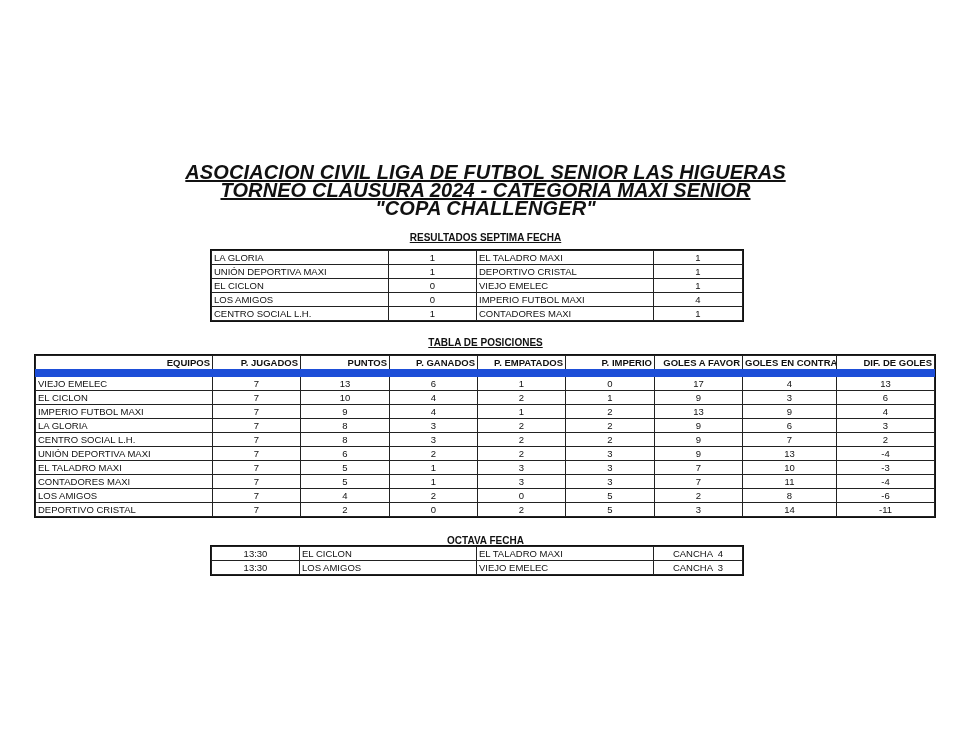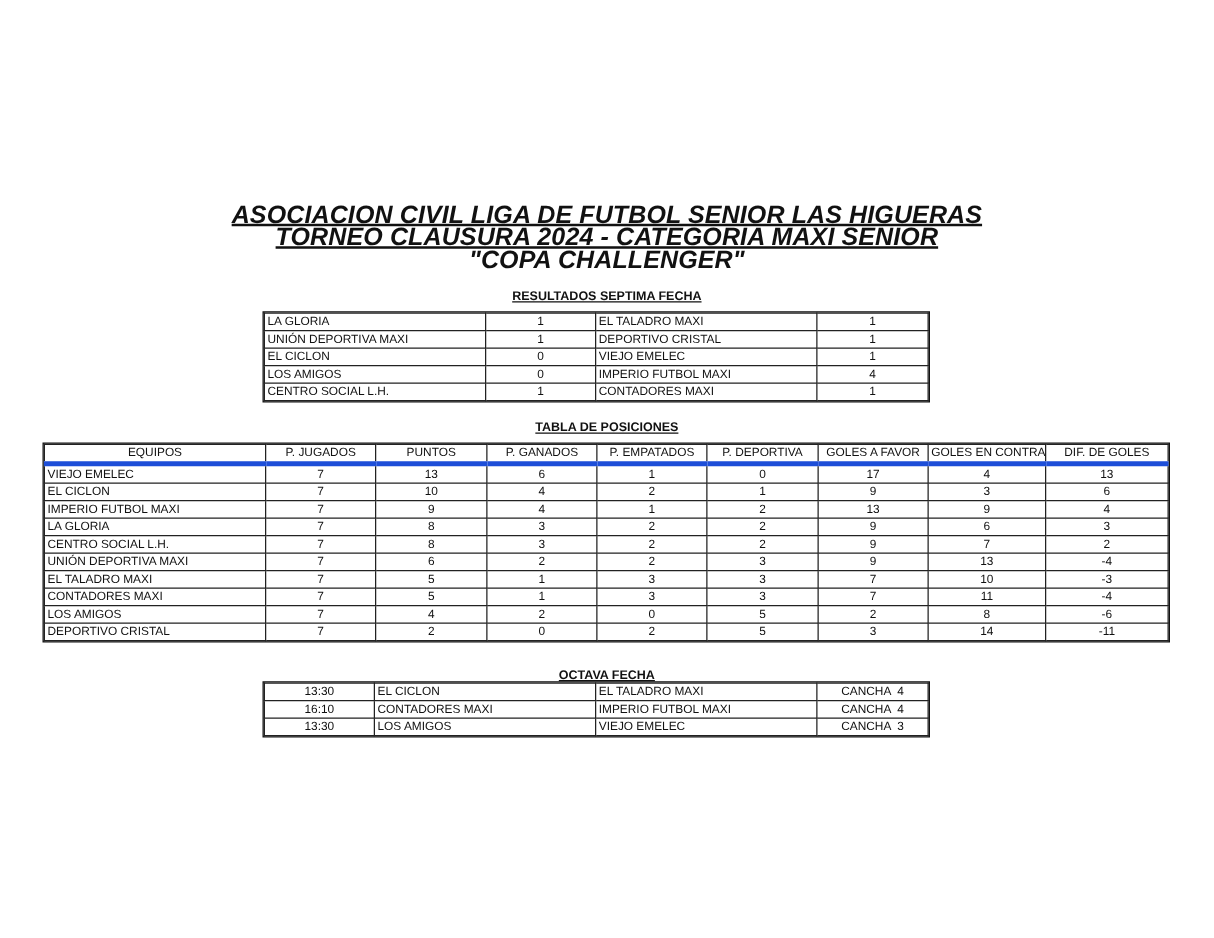--- a/index.html
+++ b/index.html
@@ -6,21 +6,21 @@
     body { width: 971px; height: 750px; position: relative; overflow: hidden; font-family: "Liberation Sans", sans-serif; color: #111; }
     .title-block { position: absolute; left: 0; top: 163px; width: 971px; text-align: center; }
     .title-line { font-size: 20px; font-weight: bold; font-style: italic; line-height: 18px; text-decoration: underline; margin: 0 auto; letter-spacing: 0.1px; }
     .title-line.nounder { text-decoration: none; }
     .section-title { position: absolute; font-size: 10px; font-weight: bold; text-decoration: underline; text-align: center; width: 971px; left: 0; }
     table { border-collapse: collapse; position: absolute; font-size: 9.5px; table-layout: fixed; padding-left: 32px; }
     td, th { border: 1px solid #222; padding: 0 2px; height: 13px; line-height: 13px; white-space: nowrap; overflow: hidden; }
     table.outer { outline: 1.5px solid #111; }
     td.c { text-align: center; }
     td.l { text-align: left; }
-    th { font-weight: normal; text-align: center; font-size: 9.5px; border-bottom: 4px solid #1d4ed8; }
+    th { font-weight: bold; text-align: right; font-size: 9.5px; border-bottom: 8px solid #1d4ed8; }
     #results { left: 211px; top: 250px; width: 531px; }
     #standings { left: 35px; top: 355px; width: 899px; }
     #fixtures { left: 211px; top: 546px; width: 531px; }
     #results td { height: 13px; }
     #standings td, #standings th { height: 13px; }
   </style>
 </head>
 <body>
 
 <div class="title-block">
@@ -86,21 +86,21 @@
       <col style="width:94px">
       <col style="width:98px">
   </colgroup>
   <thead>
       <tr id="standings-head">
         <th>EQUIPOS</th>
         <th>P. JUGADOS</th>
         <th>PUNTOS</th>
         <th>P. GANADOS</th>
         <th>P. EMPATADOS</th>
-        <th>P. DEPORTIVA</th>
+        <th>P. IMPERIO</th>
         <th>GOLES A FAVOR</th>
         <th>GOLES EN CONTRA</th>
         <th>DIF. DE GOLES</th>
       </tr>
     </thead>
   <tbody id="standings-body">
       <tr>
         <td class="l">VIEJO EMELEC</td>
         <td class="c">7</td>
         <td class="c">13</td>
@@ -223,25 +223,19 @@
       <col style="width:89px">
     </colgroup>
   <tbody id="fixtures-body">
       <tr>
         <td class="c">13:30</td>
         <td class="l">EL CICLON</td>
         <td class="l">EL TALADRO MAXI</td>
         <td class="c" style="white-space: pre;">CANCHA  4</td>
       </tr>
       <tr>
-        <td class="c">16:10</td>
-        <td class="l">CONTADORES MAXI</td>
-        <td class="l">IMPERIO FUTBOL MAXI</td>
-        <td class="c" style="white-space: pre;">CANCHA  4</td>
-      </tr>
-      <tr>
         <td class="c">13:30</td>
         <td class="l">LOS AMIGOS</td>
         <td class="l">VIEJO EMELEC</td>
         <td class="c" style="white-space: pre;">CANCHA  3</td>
       </tr>
     </tbody>
 </table>
 
 </body></html>

